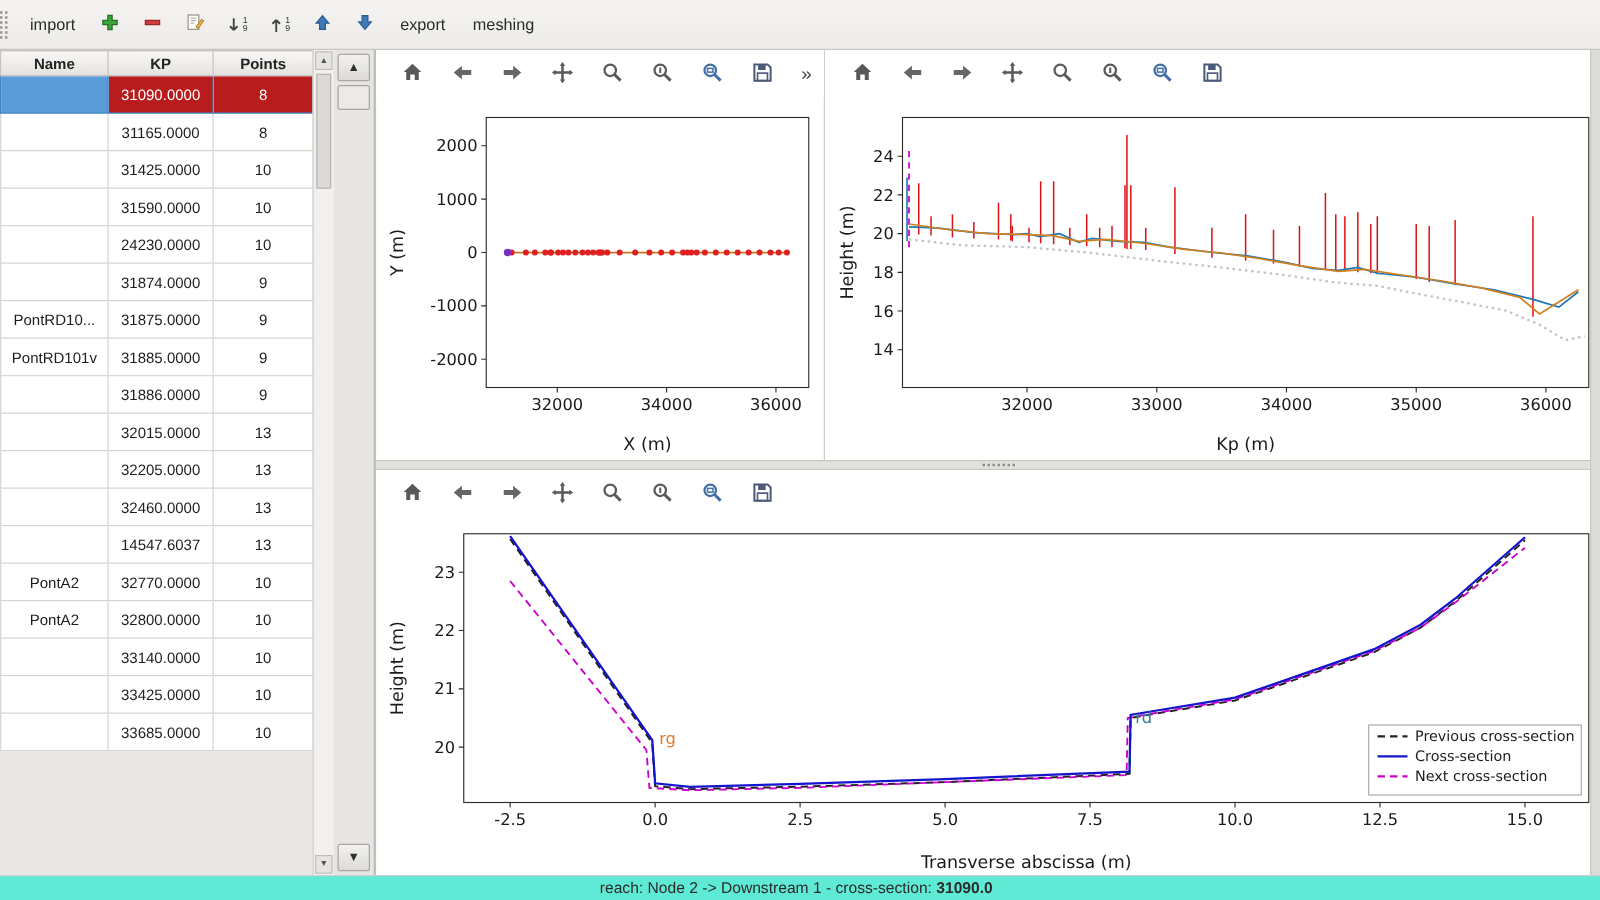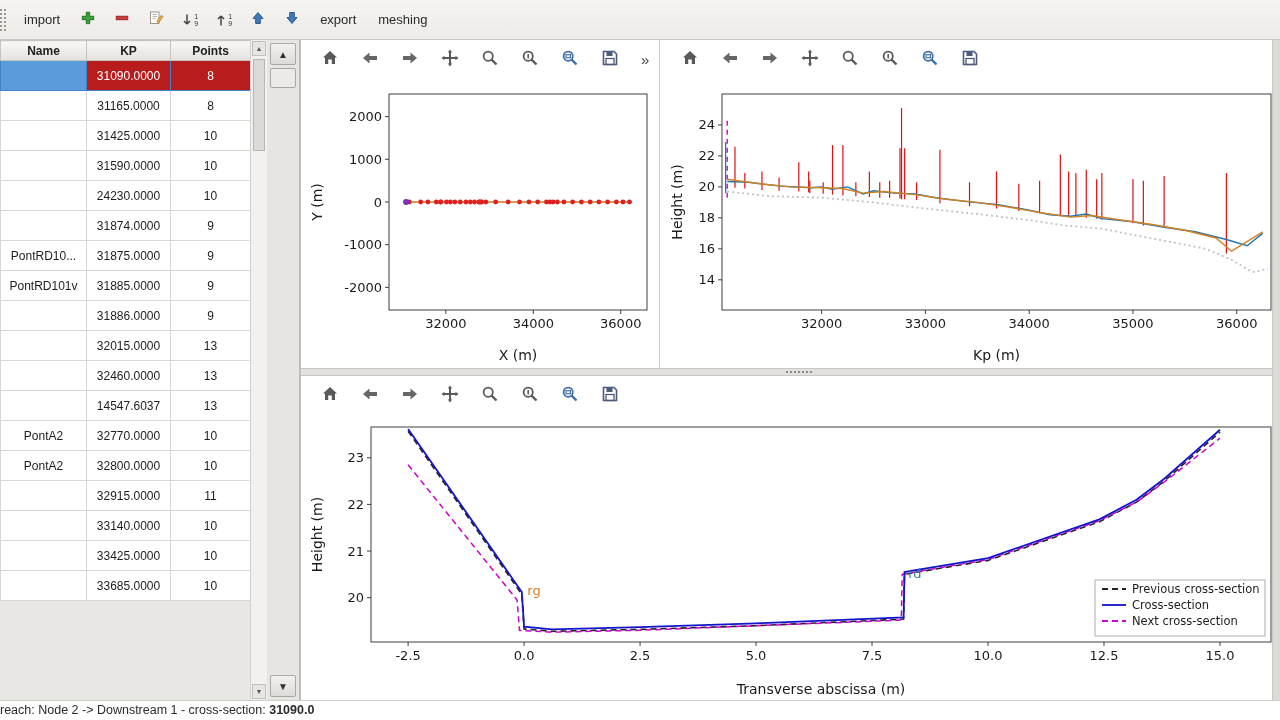--- a/index.html
+++ b/index.html
@@ -57,22 +57,22 @@
   .overflow { font-size:15px; color:#444; margin-left:4px; }
 
   svg.chart { display:block; }
   svg.chart text { font-family:"DejaVu Sans",sans-serif; }
   svg.chart text.tick   { font-size:13px; fill:#1a1a1a; }
   svg.chart text.axlabel{ font-size:14px; fill:#1a1a1a; }
   svg.chart text.anno   { font-size:13px; }
   svg.chart text.legend { font-size:11.5px; fill:#1d1d1d; }
 
   
-  .status-bar { position:absolute; left:0; right:0; bottom:0; height:20px; background:#ffffff;
-    border-top:1px solid #cfcdc9; text-align:left; padding-right:6px; line-height:19px;
+  .status-bar { position:absolute; left:0; right:0; bottom:0; height:20px; background:#5eead4;
+    border-top:1px solid #cfcdc9; text-align:center; padding-right:6px; line-height:19px;
     font-size:12.5px; color:#2b2b2b; white-space:pre; }
 </style>
 </head>
 <body>
 
 <div class="app">
 
   <div class="main-toolbar">
     <div class="grip"></div>
     <button class="txtbtn">import</button>
@@ -189,42 +189,42 @@
             <td>31886.0000</td>
             <td>9</td>
           </tr>
           <tr>
             <td></td>
             <td>32015.0000</td>
             <td>13</td>
           </tr>
           <tr>
             <td></td>
+            <td>32205.0000</td>
+            <td>13</td>
+          </tr>
+          <tr>
+            <td></td>
             <td>32460.0000</td>
             <td>13</td>
           </tr>
           <tr>
             <td></td>
             <td>14547.6037</td>
             <td>13</td>
           </tr>
           <tr>
             <td>PontA2</td>
             <td>32770.0000</td>
             <td>10</td>
           </tr>
           <tr>
             <td>PontA2</td>
             <td>32800.0000</td>
             <td>10</td>
-          </tr>
-          <tr>
-            <td></td>
-            <td>32915.0000</td>
-            <td>11</td>
           </tr>
           <tr>
             <td></td>
             <td>33140.0000</td>
             <td>10</td>
           </tr>
           <tr>
             <td></td>
             <td>33425.0000</td>
             <td>10</td>

